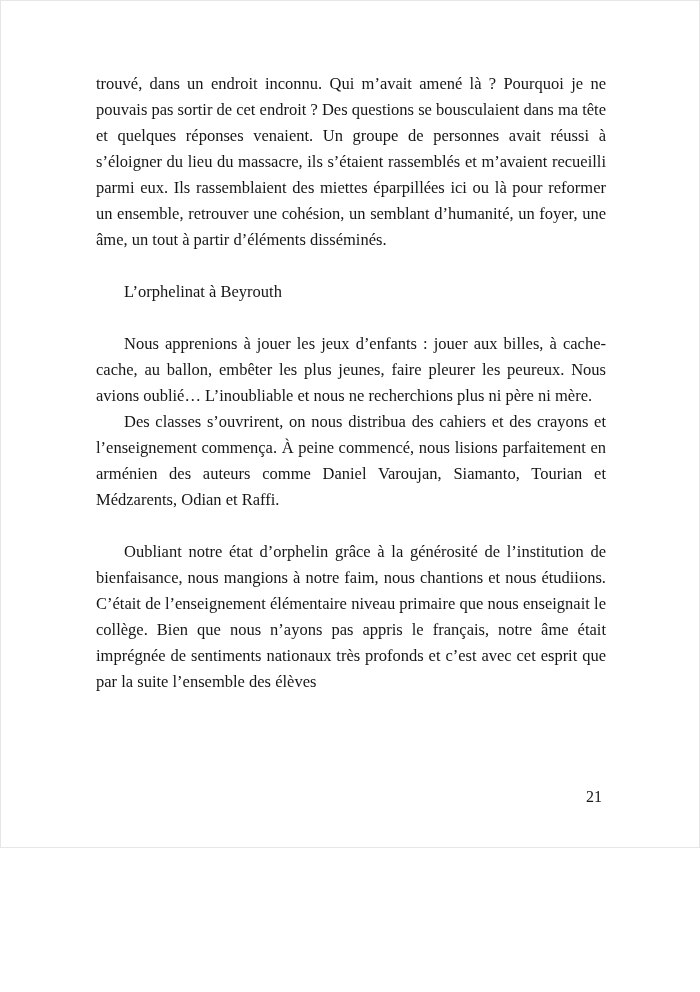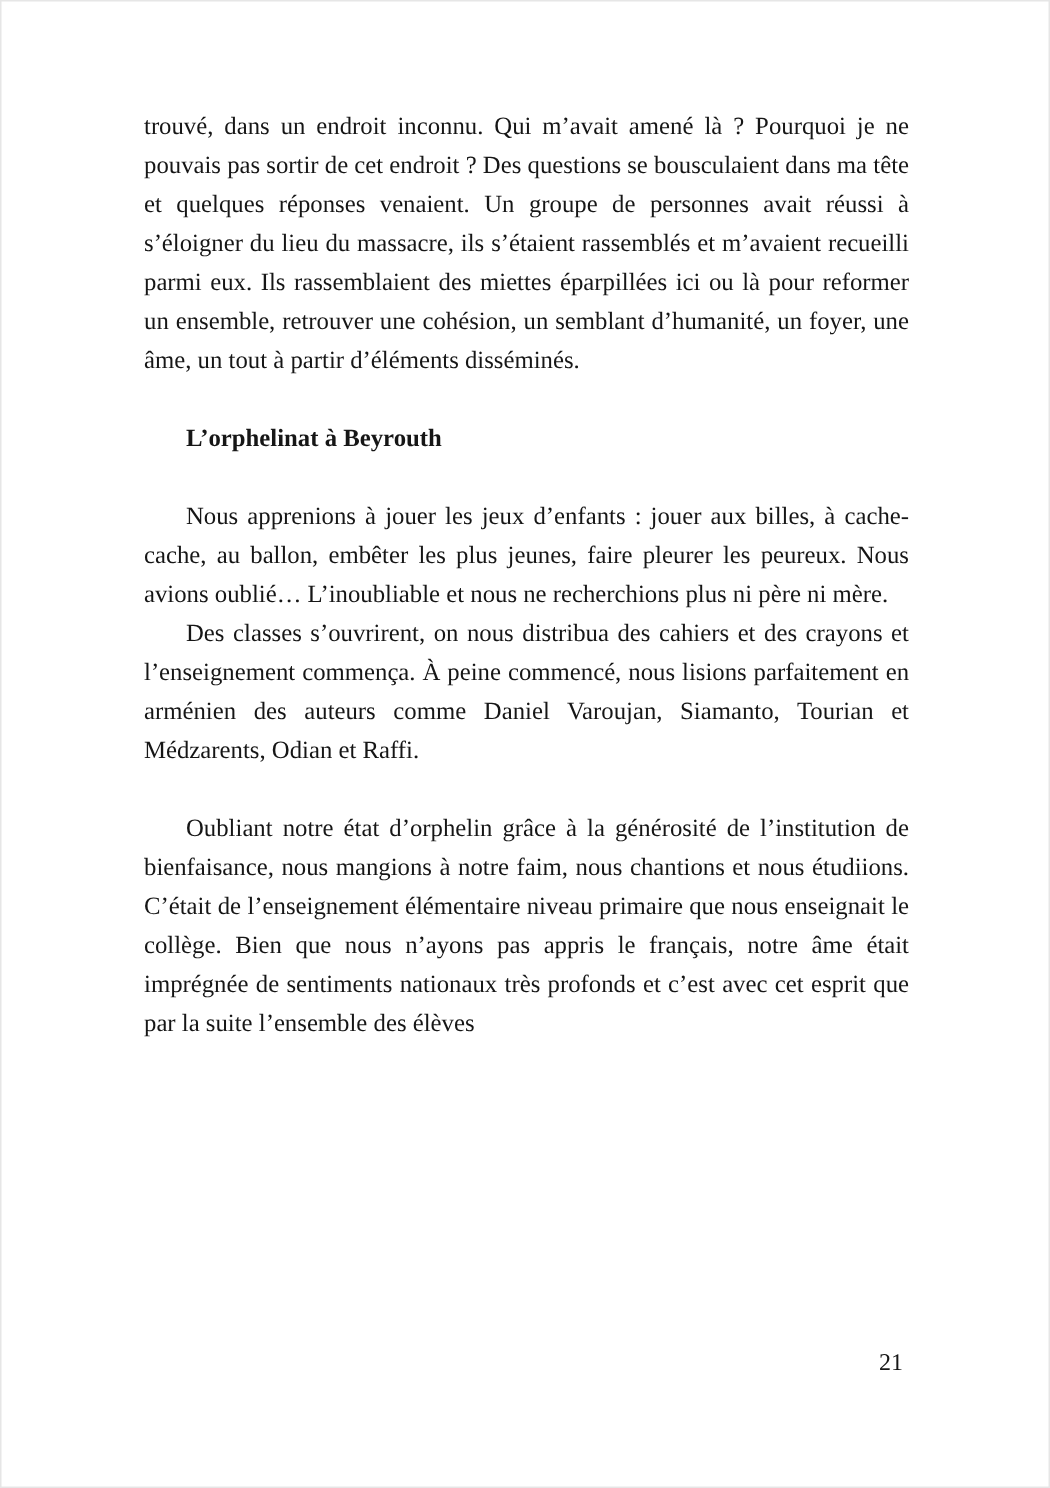--- a/index.html
+++ b/index.html
@@ -3,21 +3,21 @@
 <meta charset="utf-8">
 <style>
   html, body {
     margin: 0;
     padding: 0;
     background: #ffffff;
   }
   .page {
     position: relative;
     width: 700px;
-    height: 992px;
+    height: 848px;
     margin: 0 auto;
     background: #ffffff;
     box-sizing: border-box;
     border: 1px solid #e6e6e6;
     font-family: "Liberation Serif", "DejaVu Serif", serif;
     color: #161616;
     overflow: hidden;
   }
   .text-block {
     position: absolute;
@@ -32,31 +32,31 @@
     margin: 0;
     text-indent: 28px;
   }
   .text-block p.no-indent {
     text-indent: 0;
   }
   .gap-before {
     margin-top: 26px !important;
   }
   .heading {
-    font-weight: bold;
+    font-weight: normal;
     font-size: 16.5px;
     line-height: 26px;
     margin: 26px 0 26px 0;
     text-indent: 28px;
     text-align: left;
   }
   .page-number {
     position: absolute;
     right: 97px;
-    bottom: 72px;
+    bottom: 40px;
     font-size: 16px;
     line-height: 20px;
     color: #161616;
   }
 </style>
 </head>
 <body>
 
 <div class="page">
 

